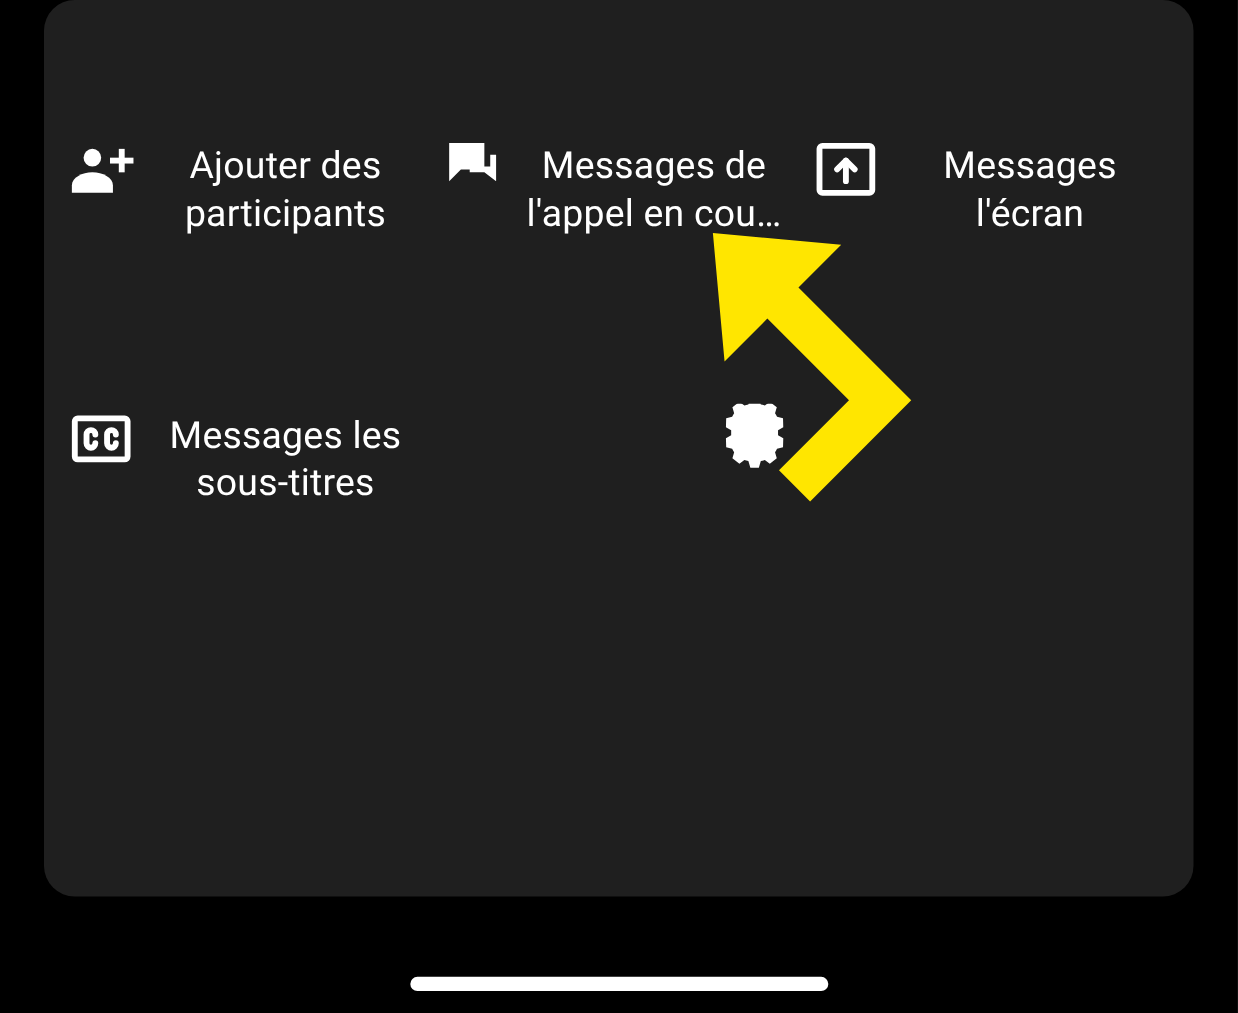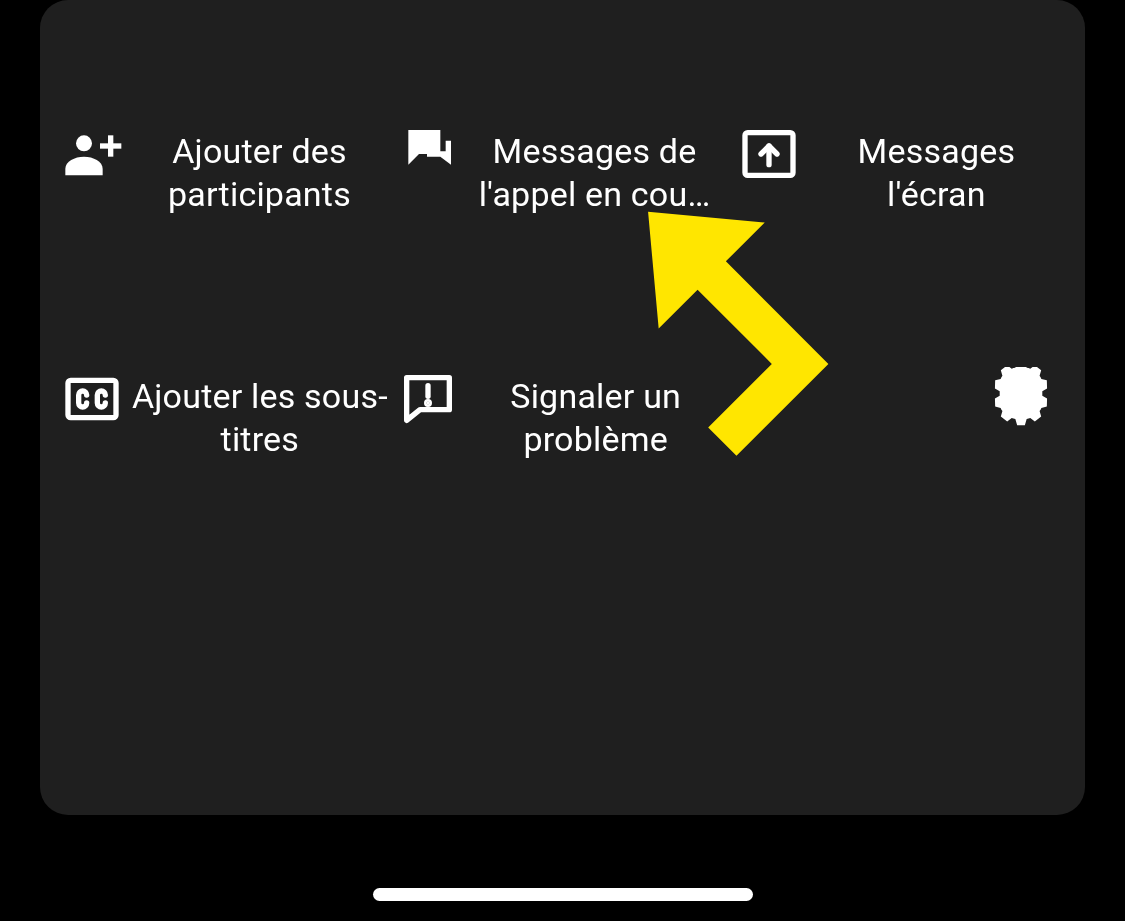--- a/index.html
+++ b/index.html
@@ -136,33 +136,23 @@
     </div>
 
     <div class="cell">
       <div class="icon-wrap stroke">
         <svg viewBox="0 0 24 24" stroke-width="2">
           <rect x="3" y="5" width="18" height="14" rx="1"></rect>
           <path d="M10 10.5C10 9.7 9.3 9 8.5 9S7 9.7 7 10.5v3C7 14.3 7.7 15 8.5 15s1.5-.7 1.5-1.5" stroke-linecap="round"></path>
           <path d="M17 10.5C17 9.7 16.3 9 15.5 9S14 9.7 14 10.5v3c0 .8.7 1.5 1.5 1.5s1.5-.7 1.5-1.5" stroke-linecap="round"></path>
         </svg>
       </div>
-      <div class="label">Ajouter les sous-titres</div>
+      <div class="label">Messages les sous-titres</div>
     </div>
 
-    <div class="cell">
-      <div class="icon-wrap stroke">
-        <svg viewBox="0 0 24 24" stroke-width="2">
-          <path d="M4 4h16v12H9l-5 4V4z" stroke-linejoin="round"></path>
-          <line x1="12" y1="7" x2="12" y2="11" stroke-linecap="round"></line>
-          <circle cx="12" cy="13.5" r="0.5" fill="#ffffff"></circle>
-        </svg>
-      </div>
-      <div class="label">Signaler un problème</div>
-    </div>
 
 
     <div class="cell">
       <div class="icon-wrap">
         <svg viewBox="0 0 24 24">
           <path d="M12 8a4 4 0 100 8 4 4 0 000-8zm0 6a2 2 0 110-4 2 2 0 010 4z"></path>
           <path d="M19.4 13l2.1-1.2-.1-3.6-2.4-.6c-.2-.5-.5-1-.8-1.4l.7-2.4-2.8-2.2-2 1.5c-.5-.2-1-.3-1.6-.4L11.7 0H8.3l-.8 2.7c-.6.1-1.1.2-1.6.4l-2-1.5L1.1 3.8l.7 2.4c-.3.4-.6.9-.8 1.4l-2.4.6L-1.5 11.8 0.6 13c0 .3 0 .7 0 1 0 .3 0 .7 0 1l-2.1 1.2.1 3.6 2.4.6c.2.5.5 1 .8 1.4l-.7 2.4 2.8 2.2 2-1.5c.5.2 1 .3 1.6.4L8.3 28h3.4l.8-2.7c.6-.1 1.1-.2 1.6-.4l2 1.5 2.8-2.2-.7-2.4c.3-.4.6-.9.8-1.4l2.4-.6.1-3.6L19.4 15c0-.3 0-.7 0-1 0-.3 0-.7 0-1z" transform="translate(2 -2) scale(0.85)"></path>
         </svg>
       </div>
     </div>

